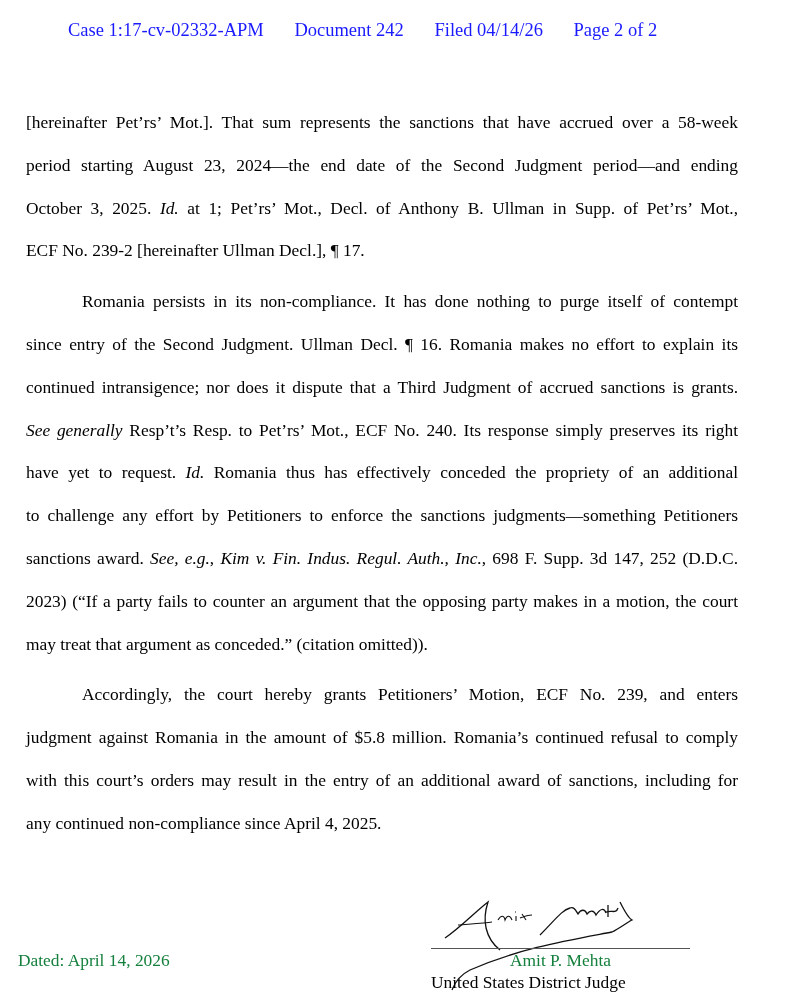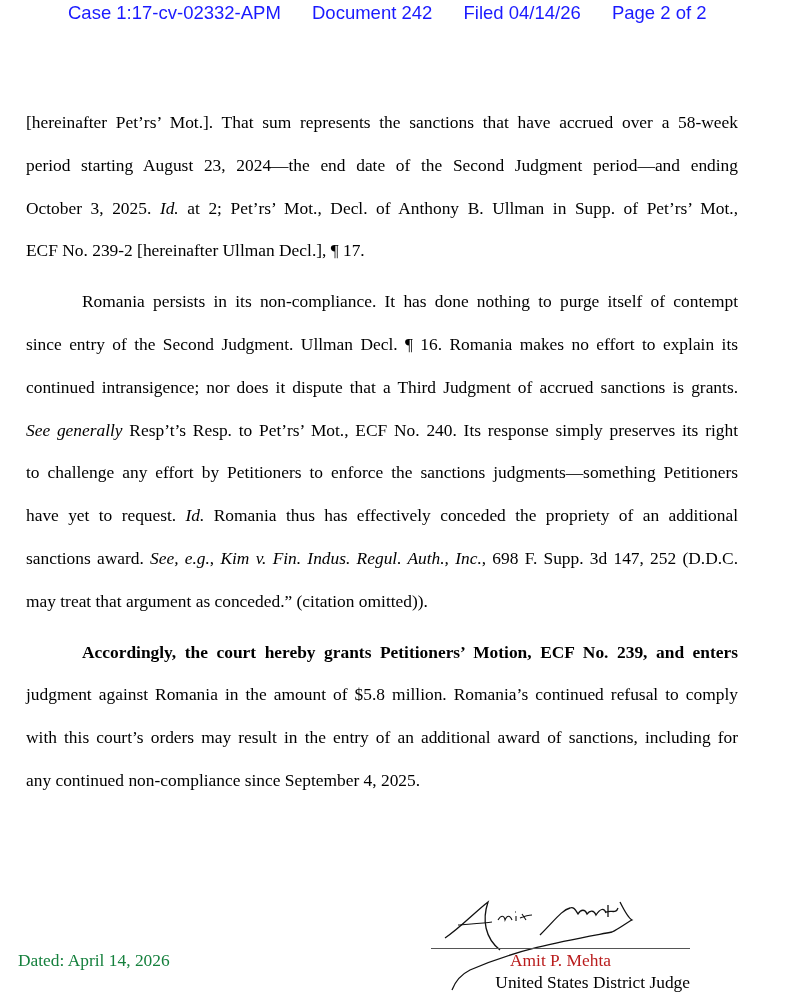--- a/index.html
+++ b/index.html
@@ -1,19 +1,19 @@
 <!DOCTYPE html>
 <html><head>
 <meta charset="utf-8">
 <style>
   html, body { margin: 0; padding: 0; background: #ffffff; }
   body { width: 796px; height: 1000px; position: relative; overflow: hidden; }
   .header {
-    position: absolute; top: 2px; left: 68px;
-    font-family: Liberation Sans, sans-serif;
+    position: absolute; top: 20px; left: 68px;
+    font-family: Liberation Serif, serif;
     font-size: 18.5px; color: #1a1aff;
     white-space: nowrap;
   }
   .header span { display: inline-block; }
   .header .h-case { margin-right: 26px; }
   .header .h-doc { margin-right: 26px; }
   .header .h-filed { margin-right: 26px; }
   .body-text {
     position: absolute; left: 18px; top: 93px; width: 728px;
     font-family: "Liberation Serif", serif;
@@ -25,60 +25,61 @@
   i { font-style: italic; }
   .dated {
     position: absolute; left: 18px; top: 950px;
     font-family: "Liberation Serif", serif; font-size: 17.4px; color: #15803d;
   }
   .sig-line {
     position: absolute; left: 431px; top: 948px; width: 259px; height: 1px; background: #555;
   }
   .sig-name {
     position: absolute; left: 431px; width: 259px; top: 950px; text-align: center;
-    font-family: "Liberation Serif", serif; font-size: 17.4px; color: #b91c1c;
+    font-family: "Liberation Serif", serif; font-size: 17.4px; color: #15803d;
   }
   .sig-title {
-    position: absolute; left: 431px; width: 259px; top: 972px; text-align: right;
+    position: absolute; left: 431px; width: 259px; top: 972px; text-align: left;
     font-family: "Liberation Serif", serif; font-size: 17.4px; color: #000;
   }
   .signature { position: absolute; left: 430px; top: 890px; width: 270px; height: 110px; }
 </style>
 </head>
 <body>
 
 <div class="header">
   <span class="h-case">Case 1:17-cv-02332-APM</span>
   <span class="h-doc">Document 242</span>
   <span class="h-filed">Filed 04/14/26</span>
   <span class="h-page">Page 2 of 2</span>
 </div>
 
 <div class="body-text">
   <div class="para">
       <span class="line"><span>[hereinafter Pet’rs’ Mot.].  That sum represents the sanctions that have accrued over a 58-week</span></span>
       <span class="line"><span>period starting August 23, 2024—the end date of the Second Judgment period—and ending</span></span>
-      <span class="line"><span>October 3, 2025.  </span><i>Id.</i><span> at 2; Pet’rs’ Mot., Decl. of Anthony B. Ullman in Supp. of Pet’rs’ Mot.,</span></span>
+      <span class="line"><span>October 3, 2025.  </span><i>Id.</i><span> at 1; Pet’rs’ Mot., Decl. of Anthony B. Ullman in Supp. of Pet’rs’ Mot.,</span></span>
       <span class="line last"><span>ECF No. 239-2 [hereinafter Ullman Decl.], ¶ 17.</span></span>
     </div>
   <div class="para">
       <span class="line" style="padding-left: 56px;"><span>Romania persists in its non-compliance.  It has done nothing to purge itself of contempt</span></span>
       <span class="line"><span>since entry of the Second Judgment.  Ullman Decl. ¶ 16.  Romania makes no effort to explain its</span></span>
       <span class="line"><span>continued intransigence; nor does it dispute that a Third Judgment of accrued sanctions is grants.</span></span>
       <span class="line"><i>See generally</i><span> Resp’t’s Resp. to Pet’rs’ Mot., ECF No. 240.  Its response simply preserves its right</span></span>
+      <span class="line"><span>have yet to request.  </span><i>Id.</i><span>  Romania thus has effectively conceded the propriety of an additional</span></span>
       <span class="line"><span>to challenge any effort by Petitioners to enforce the sanctions judgments—something Petitioners</span></span>
-      <span class="line"><span>have yet to request.  </span><i>Id.</i><span>  Romania thus has effectively conceded the propriety of an additional</span></span>
       <span class="line"><span>sanctions award.  </span><i>See, e.g.</i><span>, </span><i>Kim v. Fin. Indus. Regul. Auth., Inc.</i><span>, 698 F. Supp. 3d 147, 252 (D.D.C.</span></span>
+      <span class="line"><span>2023) (“If a party fails to counter an argument that the opposing party makes in a motion, the court</span></span>
       <span class="line last"><span>may treat that argument as conceded.” (citation omitted)).</span></span>
     </div>
   <div class="para">
-      <span class="line" style="padding-left: 56px; font-weight: bold;"><span>Accordingly, the court hereby grants Petitioners’ Motion, ECF No. 239, and enters</span></span>
+      <span class="line" style="padding-left: 56px;"><span>Accordingly, the court hereby grants Petitioners’ Motion, ECF No. 239, and enters</span></span>
       <span class="line"><span>judgment against Romania in the amount of $5.8 million.  Romania’s continued refusal to comply</span></span>
       <span class="line"><span>with this court’s orders may result in the entry of an additional award of sanctions, including for</span></span>
-      <span class="line last"><span>any continued non-compliance since September 4, 2025.</span></span>
+      <span class="line last"><span>any continued non-compliance since April 4, 2025.</span></span>
     </div>
 </div>
 
 <div class="dated">Dated:  April 14, 2026</div>
 
 <svg class="signature" viewBox="0 0 270 110">
   <path d="M15 48 C30 38, 45 22, 58 12 C52 30, 55 48, 70 60" fill="none" stroke="#111" stroke-width="1.3"></path>
   <path d="M28 35 C40 34, 55 33, 62 32" fill="none" stroke="#111" stroke-width="1.1"></path>
   <path d="M68 30 c3 -5 6 -5 7 0 c2 -5 5 -5 7 0 M86 26 v5 M85 22 h1 M92 24 l4 6 M90 28 c5 -2 8 -3 12 -3" fill="none" stroke="#111" stroke-width="1.1"></path>
   <path d="M110 45 C125 30, 132 20, 140 18 c4 -2 6 3 8 6 c3 -5 7 -5 9 0 c3 -4 7 -4 9 1 c4 -6 8 -8 10 -2 M178 15 v12 M176 22 c6 -2 10 2 12 -4 M190 12 c4 8 8 16 12 18 c-6 3 -12 8 -20 12 C140 50 90 58 40 80 C30 85 25 92 22 100" fill="none" stroke="#111" stroke-width="1.3"></path>

